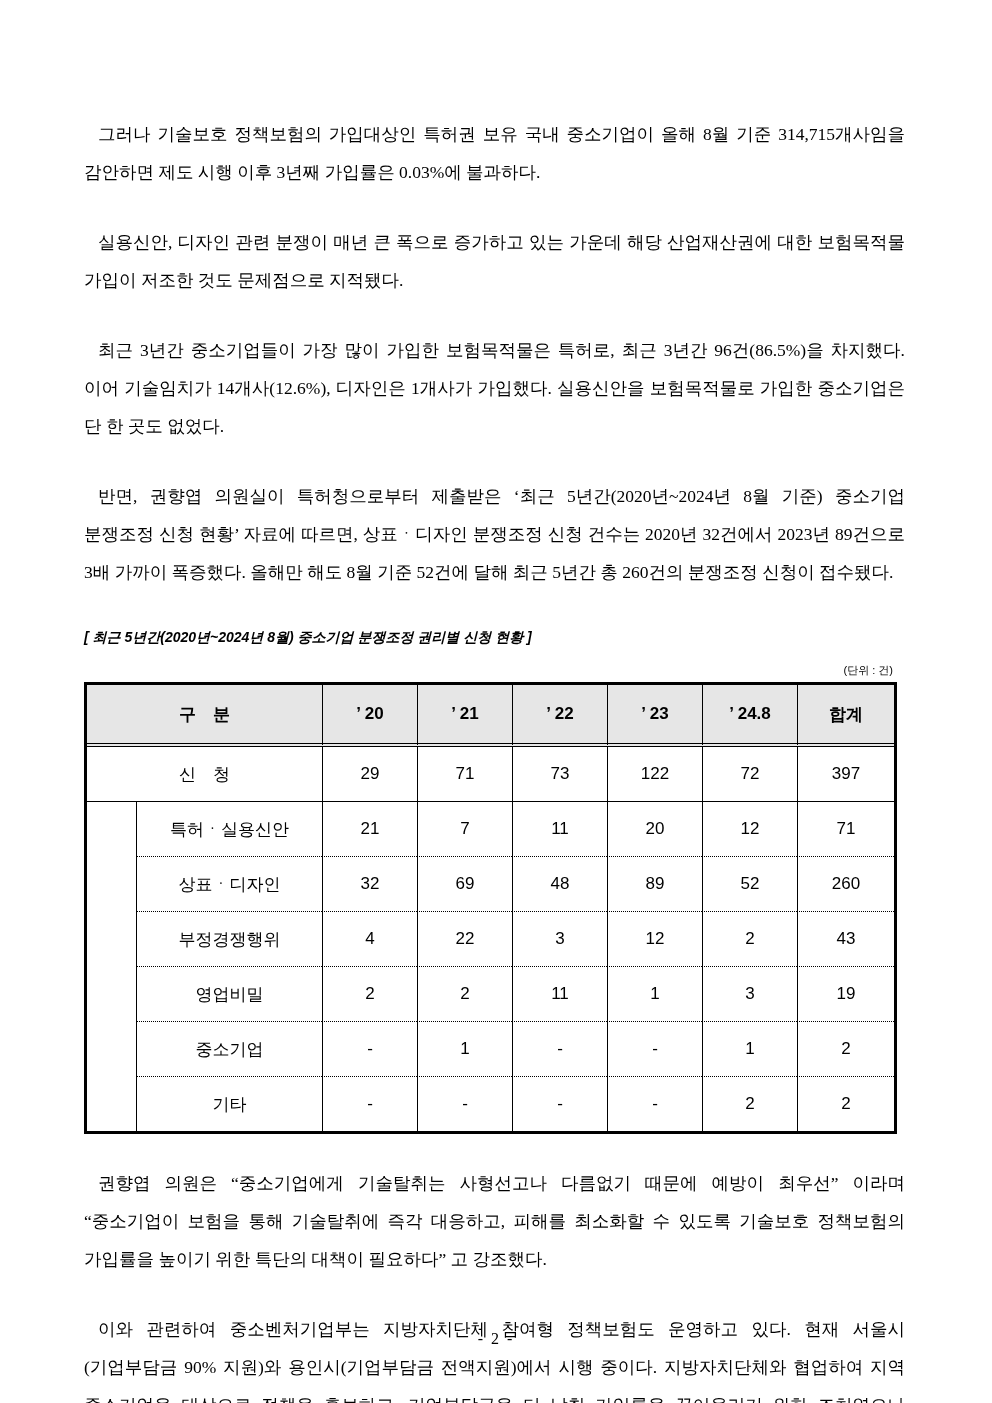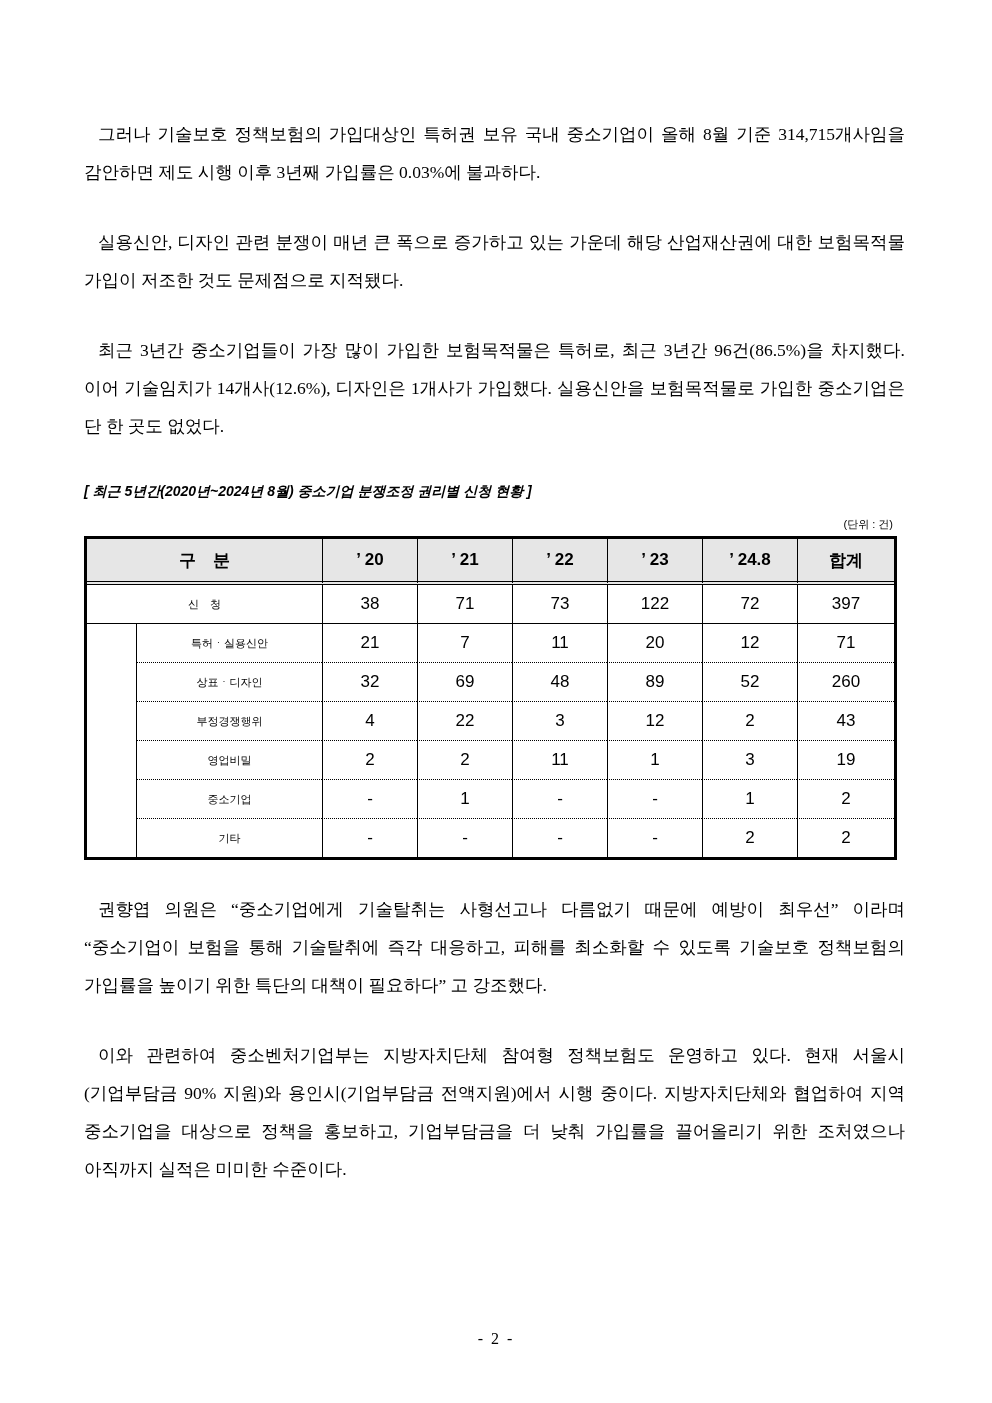--- a/index.html
+++ b/index.html
@@ -48,40 +48,40 @@
     table-layout: fixed;
     width: 807px;
     border: 3px solid #000;
     font-family: "Liberation Sans", sans-serif;
   }
   .data-table col.c-indent { width: 49px; }
   .data-table col.c-label  { width: 186px; }
   .data-table col.c-year   { width: 95px; }
   .data-table col.c-total  { width: 97px; }
   .data-table th, .data-table td {
-    padding: 4px;
+    padding: 12px;
     text-align: center;
     vertical-align: middle;
     font-size: 17px;
     height: 30px;
     border-left: 1.5px solid #000;
     border-top: 1.5px solid #000;
   }
   .data-table th {
     height: 34px;
     font-weight: bold;
     border-top: none;
     border-bottom: 4px double #000;
   }
   .data-table th:first-child,
   .data-table td.first-col { border-left: none; }
   .data-table tr.r-apply td { border-top: none; }
   .data-table tr.r-dotted td { border-top: 1.5px dotted #000; }
   .data-table td.indent-cell { border-top: 1.5px solid #000; }
-  .data-table td.row-label { font-size: 11px; }
+  .data-table td.row-label { font-size: 17px; }
   .data-table td.total { font-weight: normal; }
   .footnotes {
     font-family: "Liberation Sans", sans-serif;
     font-size: 15px;
     text-align: right;
     margin-top: 7px;
     line-height: 22px;
   }
   .after-table { margin-top: 30px; }
   .page-footer {
@@ -96,20 +96,21 @@
 </style>
 </head>
 <body>
 
 <div class="page">
   <div class="content">
 
     <p class="par">그러나 기술보호 정책보험의 가입대상인 특허권 보유 국내 중소기업이 올해 8월 기준 314,715개사임을 감안하면 제도 시행 이후 3년째 가입률은 0.03%에 불과하다.</p>
     <p class="par">실용신안, 디자인 관련 분쟁이 매년 큰 폭으로 증가하고 있는 가운데 해당 산업재산권에 대한 보험목적물 가입이 저조한 것도 문제점으로 지적됐다.</p>
     <p class="par">최근 3년간 중소기업들이 가장 많이 가입한 보험목적물은 특허로, 최근 3년간 96건(86.5%)을 차지했다. 이어 기술임치가 14개사(12.6%), 디자인은 1개사가 가입했다. 실용신안을 보험목적물로 가입한 중소기업은 단 한 곳도 없었다.</p>
+    <p class="par">반면, 권향엽 의원실이 특허청으로부터 제출받은 ‘최근 5년간(2020년~2024년 8월 기준) 중소기업 분쟁조정 신청 현황’ 자료에 따르면, 상표ㆍ디자인 분쟁조정 신청 건수는 2020년 32건에서 2023년 89건으로 3배 가까이 폭증했다. 올해만 해도 8월 기준 52건에 달해 최근 5년간 총 260건의 분쟁조정 신청이 접수됐다.</p>
 
     <div class="table-title">[ 최근 5년간(2020년~2024년 8월) 중소기업 분쟁조정 권리별 신청 현황 ]</div>
     <div class="unit-label">(단위 : 건)</div>
 
     <table class="data-table">
       <colgroup>
         <col class="c-indent">
           <col class="c-label">
         <col class="c-year">
           <col class="c-year">
@@ -125,21 +126,21 @@
           <th>’ 21</th>
           <th>’ 22</th>
           <th>’ 23</th>
           <th>’ 24.8</th>
           <th>합계</th>
         </tr>
       </thead>
       <tbody>
         <tr class="r-apply">
           <td colspan="2" class="first-col row-label">신　청</td>
-          <td>38</td>
+          <td>29</td>
           <td>71</td>
           <td>73</td>
           <td>122</td>
           <td>72</td>
           <td class="total">397</td>
         </tr>
         <tr>
           <td rowspan="6" class="first-col indent-cell"></td>
           <td class="row-label">특허ㆍ실용신안</td>
           <td>21</td>

